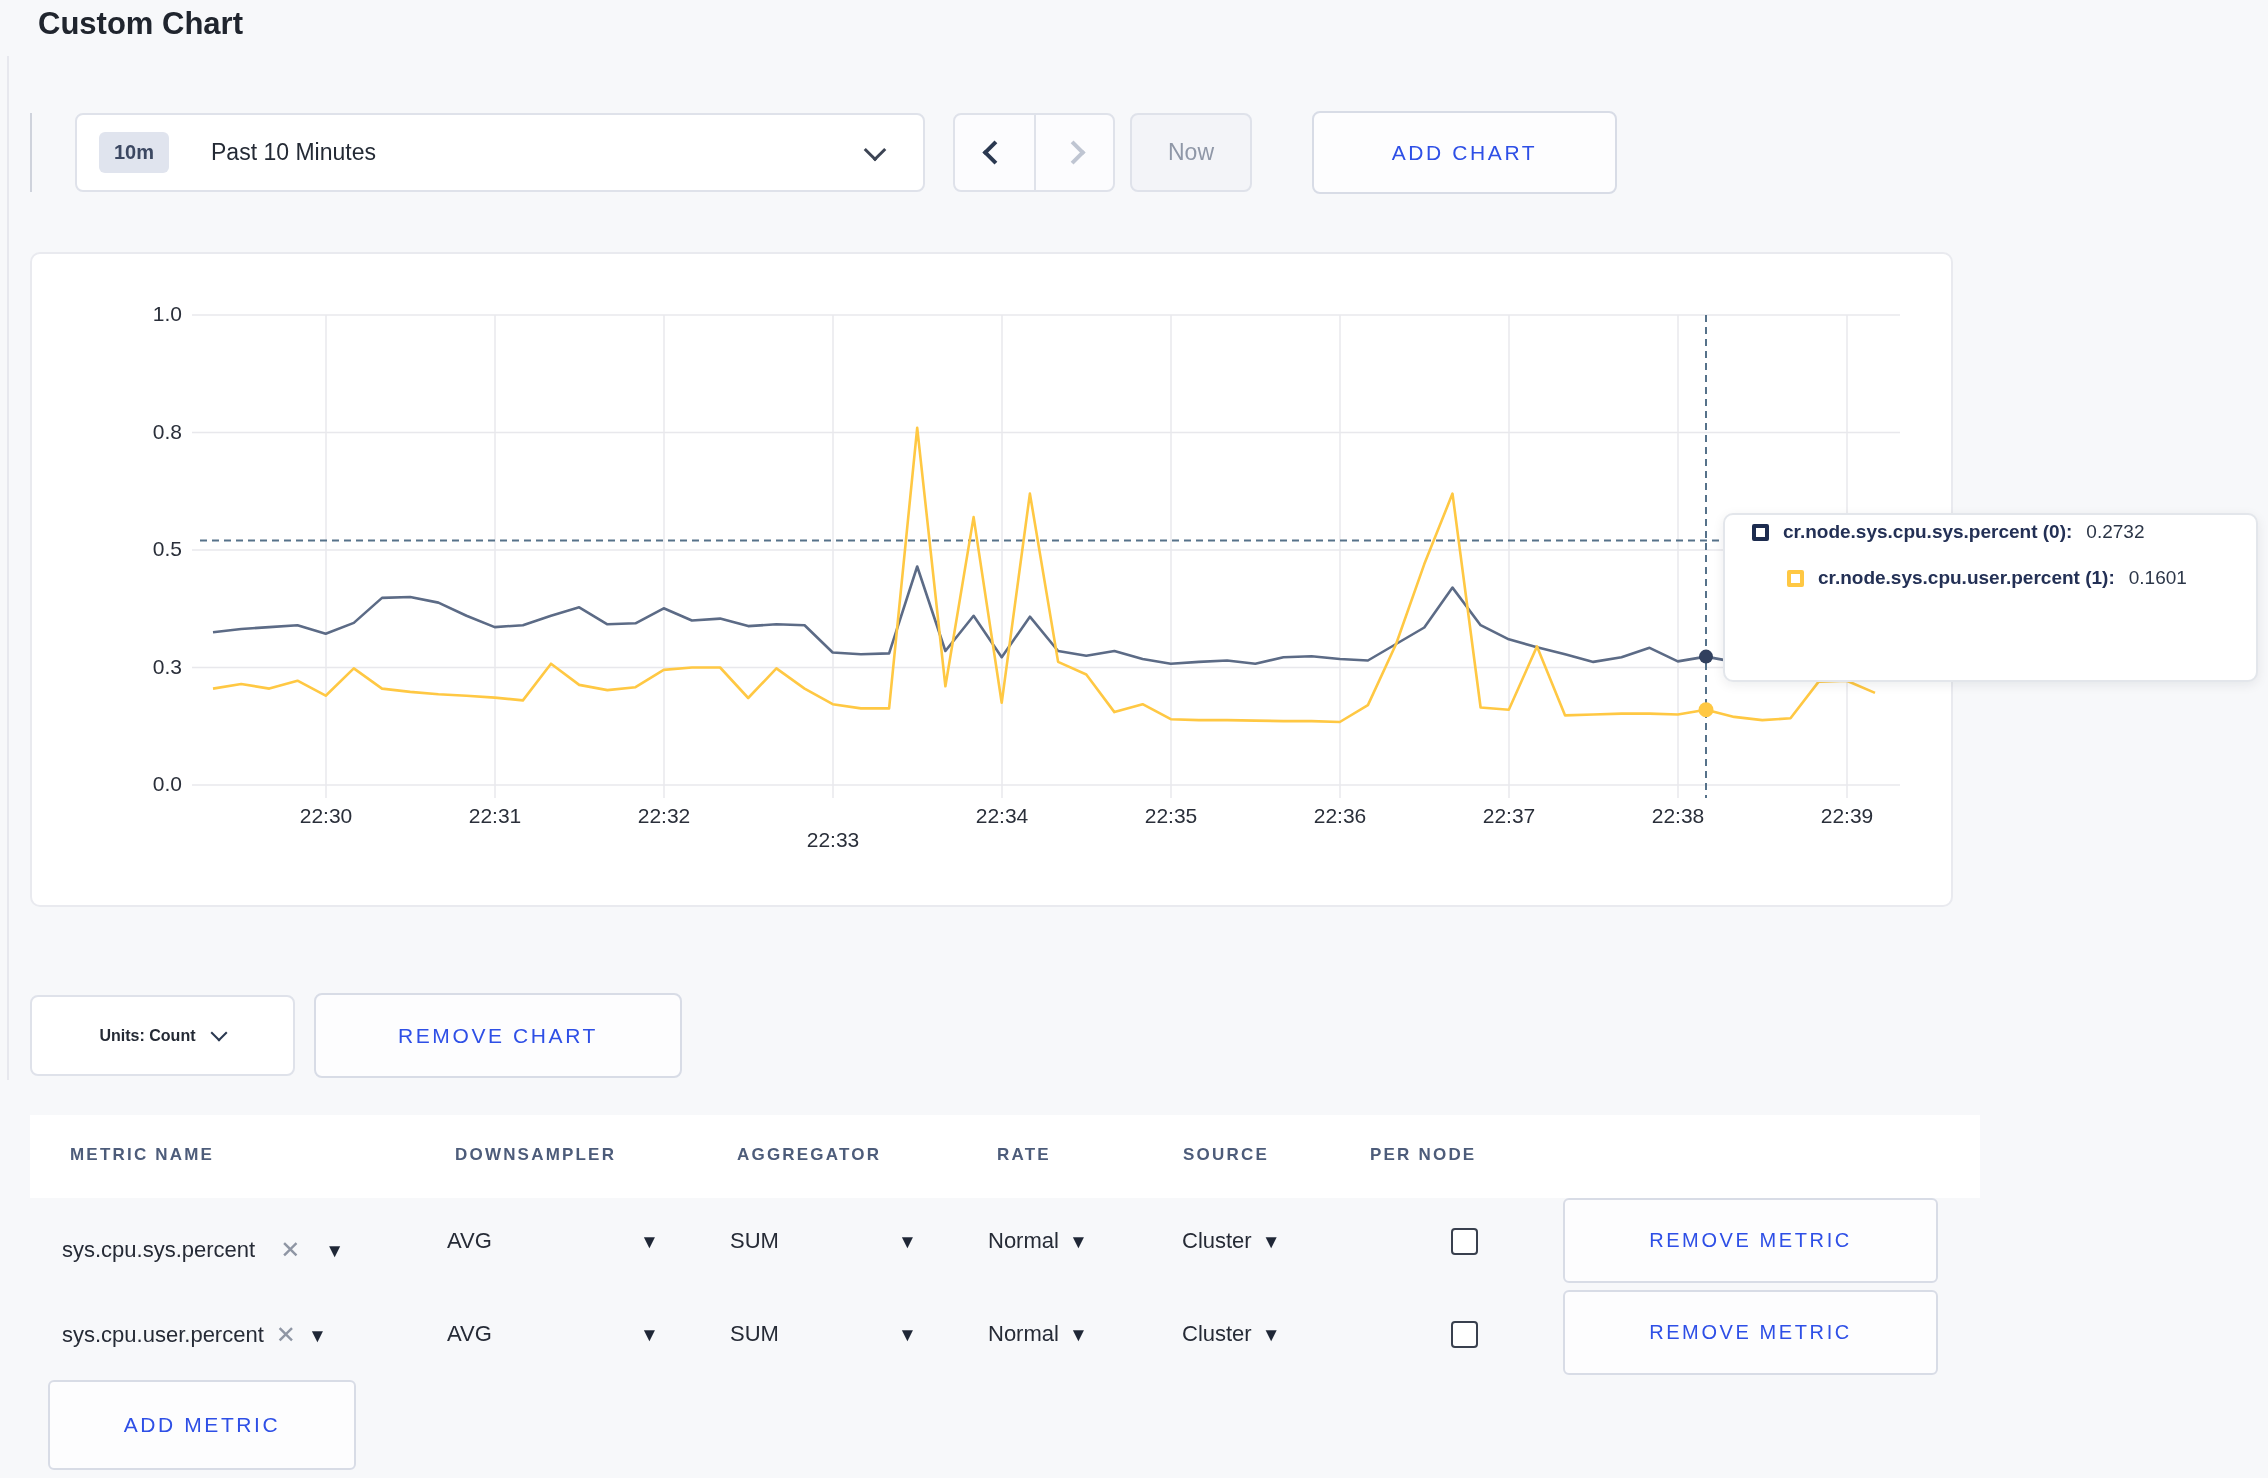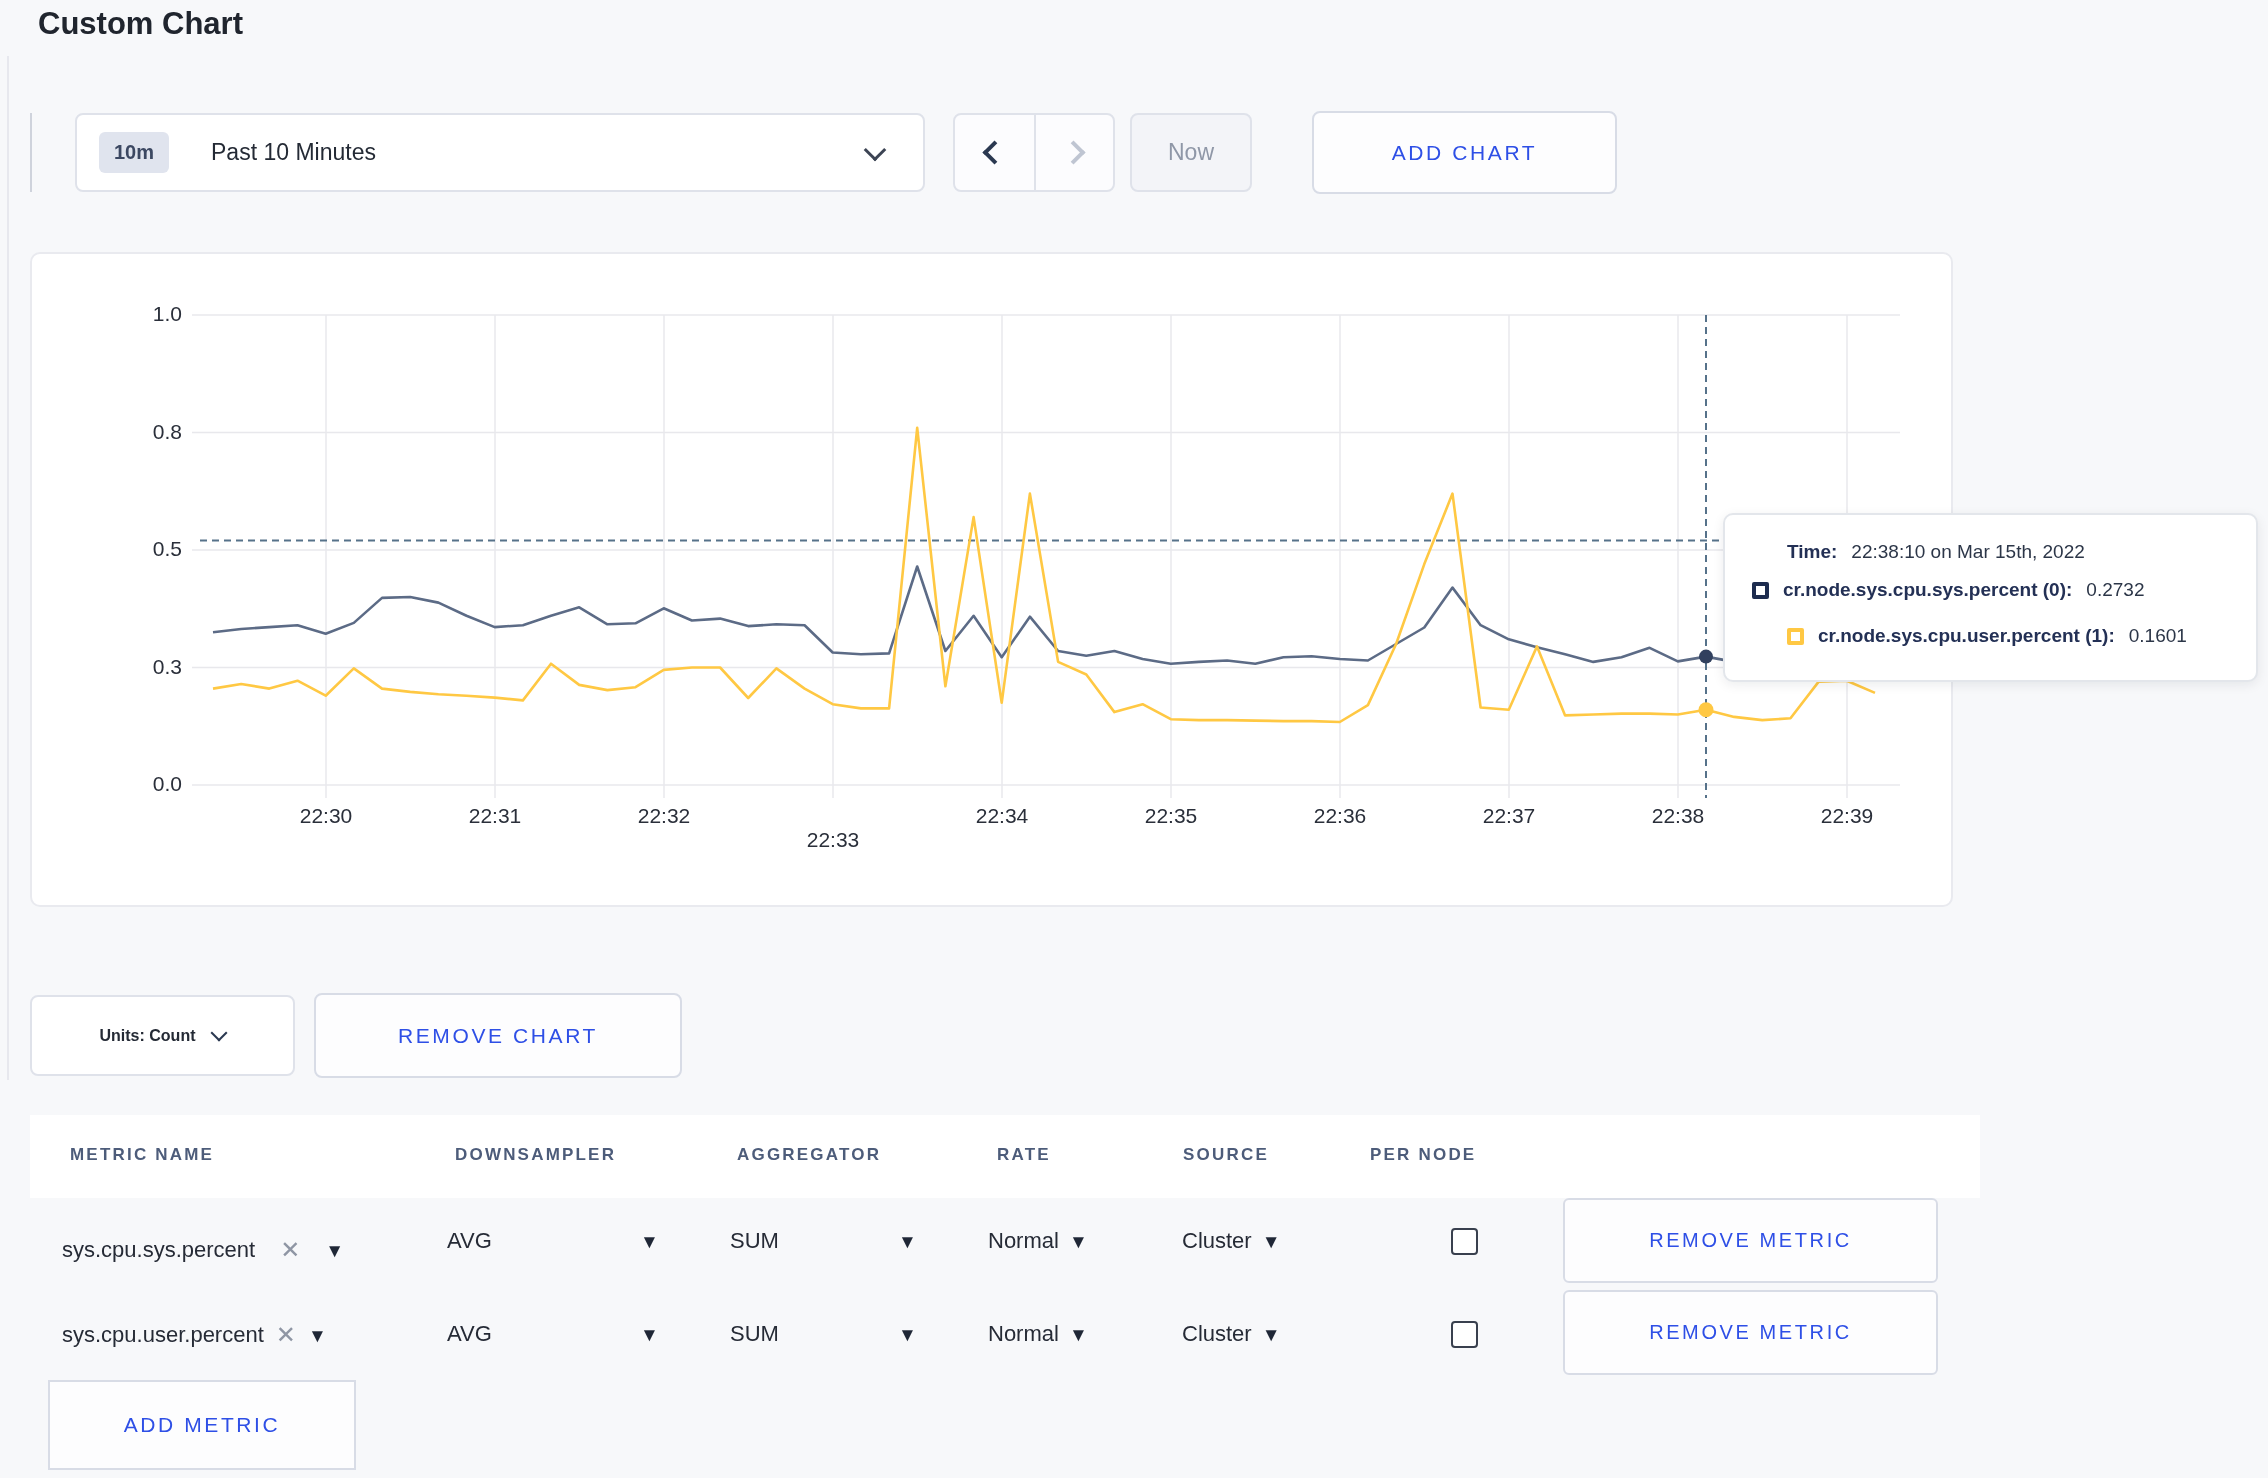--- a/index.html
+++ b/index.html
@@ -108,24 +108,20 @@
     <div class="abs ticklabel" style="left: 788px; top: 804px; width: 90px; text-align: center; margin-top: 24px;">22:33</div>
     <div class="abs ticklabel" style="left: 957px; top: 804px; width: 90px; text-align: center;">22:34</div>
     <div class="abs ticklabel" style="left: 1126px; top: 804px; width: 90px; text-align: center;">22:35</div>
     <div class="abs ticklabel" style="left: 1295px; top: 804px; width: 90px; text-align: center;">22:36</div>
     <div class="abs ticklabel" style="left: 1464px; top: 804px; width: 90px; text-align: center;">22:37</div>
     <div class="abs ticklabel" style="left: 1633px; top: 804px; width: 90px; text-align: center;">22:38</div>
     <div class="abs ticklabel" style="left: 1802px; top: 804px; width: 90px; text-align: center;">22:39</div>
   </div>
 
 <div class="abs tooltip" style="left:1723px;top:513px;width:535px;height:169px;">
-  <div class="tt-row" style="margin:20px 0 4px 62px;">
-    <span class="tt-label">Time:</span>
-    <span class="tt-val">22:38:10 on Mar 15th, 2022</span>
-  </div>
   <div class="tt-row" style="margin-left:27px;">
     <span class="swatch" style="border-color:#1d2c4f;"></span>
     <span class="tt-label">cr.node.sys.cpu.sys.percent (0):</span>
     <span class="tt-val">0.2732</span>
   </div>
   <div class="tt-row" style="margin-left:27px;margin-top:12px;padding-left:35px;">
     <span class="swatch" style="border-color:#ffc843;"></span>
     <span class="tt-label">cr.node.sys.cpu.user.percent (1):</span>
     <span class="tt-val">0.1601</span>
   </div>
@@ -182,13 +178,13 @@
     <span class="caret">▼</span>
   </div>
   <div class="cell abs" style="left:1182px;top:0;gap:10px;">
     <span>Cluster</span>
     <span class="caret">▼</span>
   </div>
   <div class="checkbox abs" style="left:1451px;top:0px;"></div>
 </div>
 <div class="abs btn-blue" style="left:1563px;top:1290px;width:375px;height:85px;font-size:20px;border-radius:6px;">REMOVE METRIC</div>
 
-<div class="abs btn-blue" style="left:48px;top:1380px;width:308px;height:90px;font-size:21px;border-radius:0;">ADD METRIC</div>
+<div class="abs btn-blue" style="left:48px;top:1380px;width:308px;height:90px;font-size:21px;border-radius:6px;">ADD METRIC</div>
 
 </body></html>

